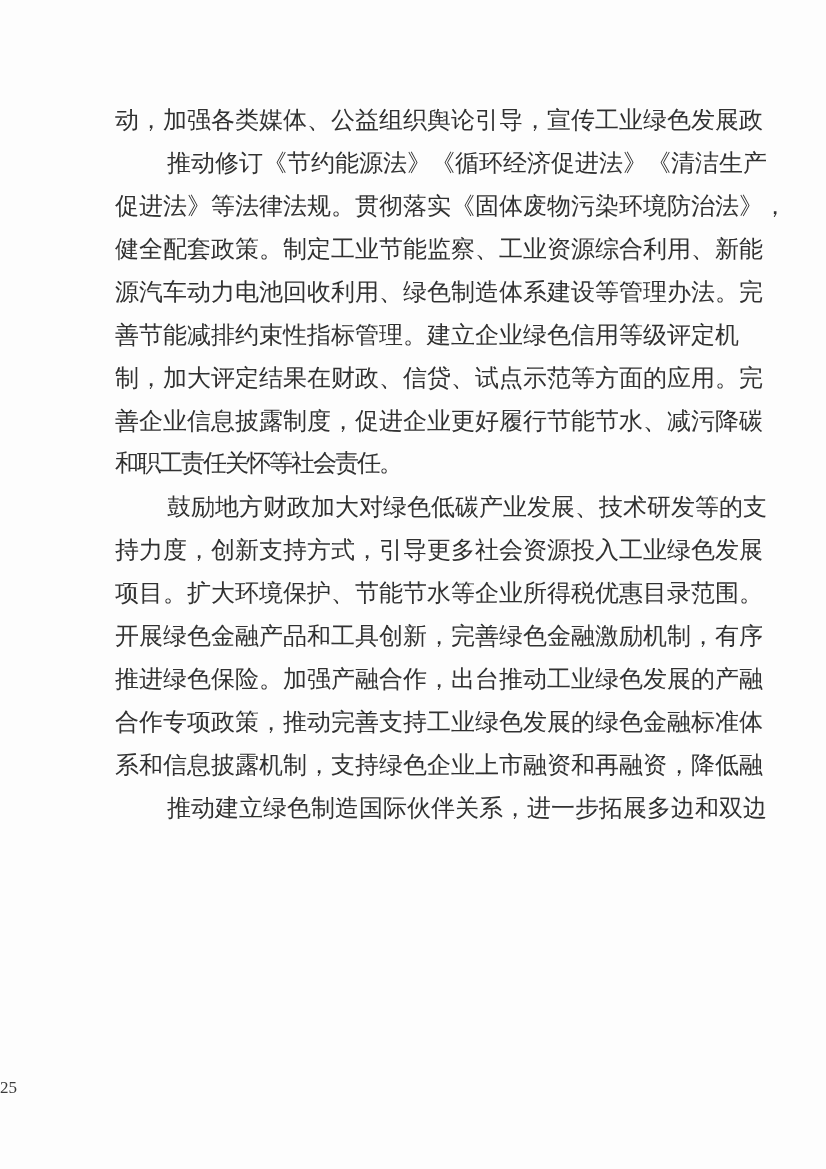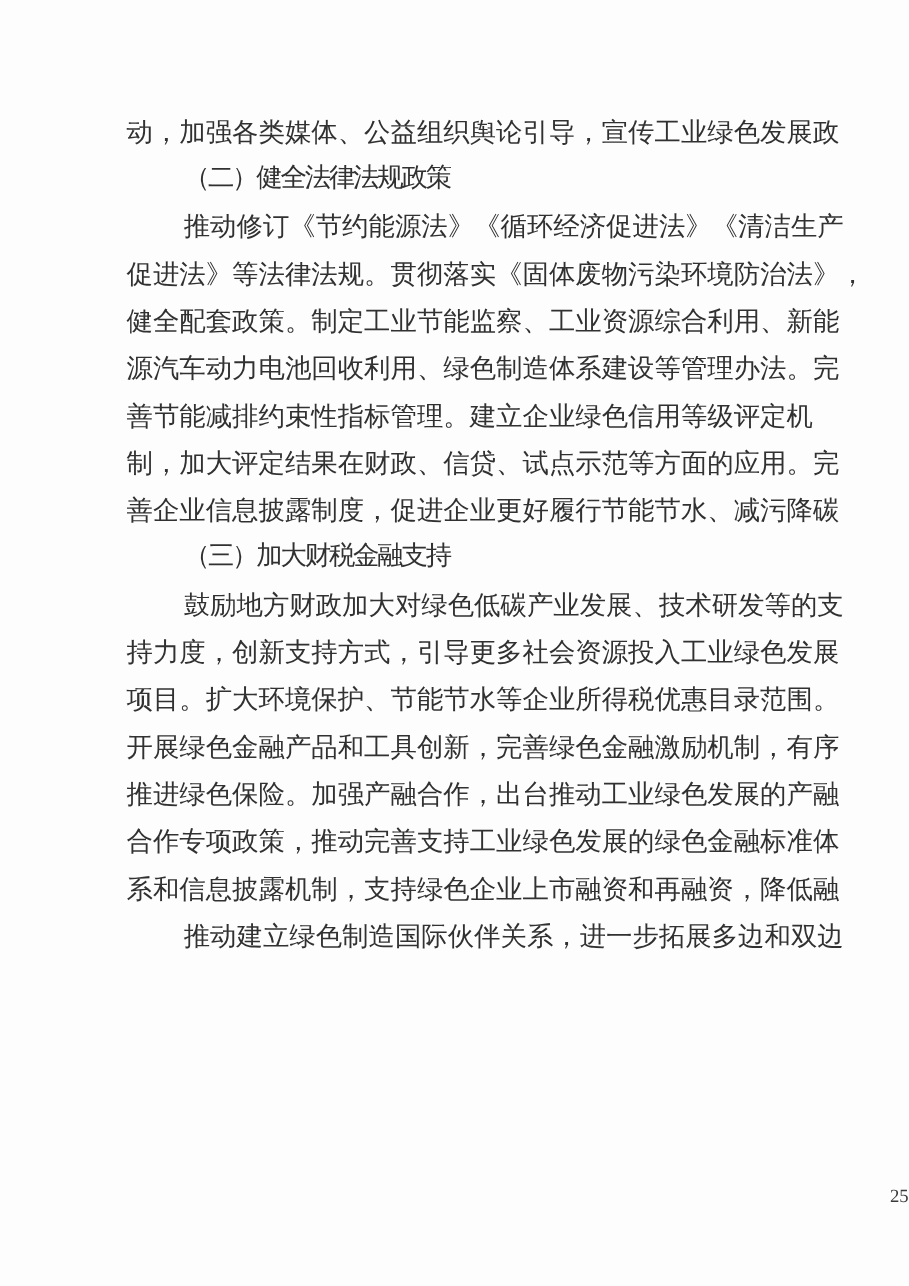--- a/index.html
+++ b/index.html
@@ -48,21 +48,21 @@
     letter-spacing: -2px;
   }
   .line.heading {
     padding-left: 52px;
   }
   .footer {
     position: absolute;
     left: 0;
     top: 1078px;
     width: 826px;
-    text-align: right;
+    text-align: left;
   }
   .page-number {
     font-size: 17px;
     color: #3a3a3a;
     letter-spacing: 0;
   }
 </style>
 </head>
 <body>
 
@@ -90,21 +90,20 @@
         <span>宣</span>
         <span>传</span>
         <span>工</span>
         <span>业</span>
         <span>绿</span>
         <span>色</span>
         <span>发</span>
         <span>展</span>
         <span>政</span>
       </div>
-      <div class="line heading">（二）健全法律法规政策</div>
       <div class="line indent-full">
         <span>推</span>
         <span>动</span>
         <span>修</span>
         <span>订</span>
         <span>《</span>
         <span>节</span>
         <span>约</span>
         <span>能</span>
         <span>源</span>
@@ -292,21 +291,21 @@
         <span>节</span>
         <span>能</span>
         <span>节</span>
         <span>水</span>
         <span>、</span>
         <span>减</span>
         <span>污</span>
         <span>降</span>
         <span>碳</span>
       </div>
-      <div class="line heading">（三）加大财税金融支持</div>
+      <div class="line end">和职工责任关怀等社会责任。</div>
       <div class="line indent-full">
         <span>鼓</span>
         <span>励</span>
         <span>地</span>
         <span>方</span>
         <span>财</span>
         <span>政</span>
         <span>加</span>
         <span>大</span>
         <span>对</span>

